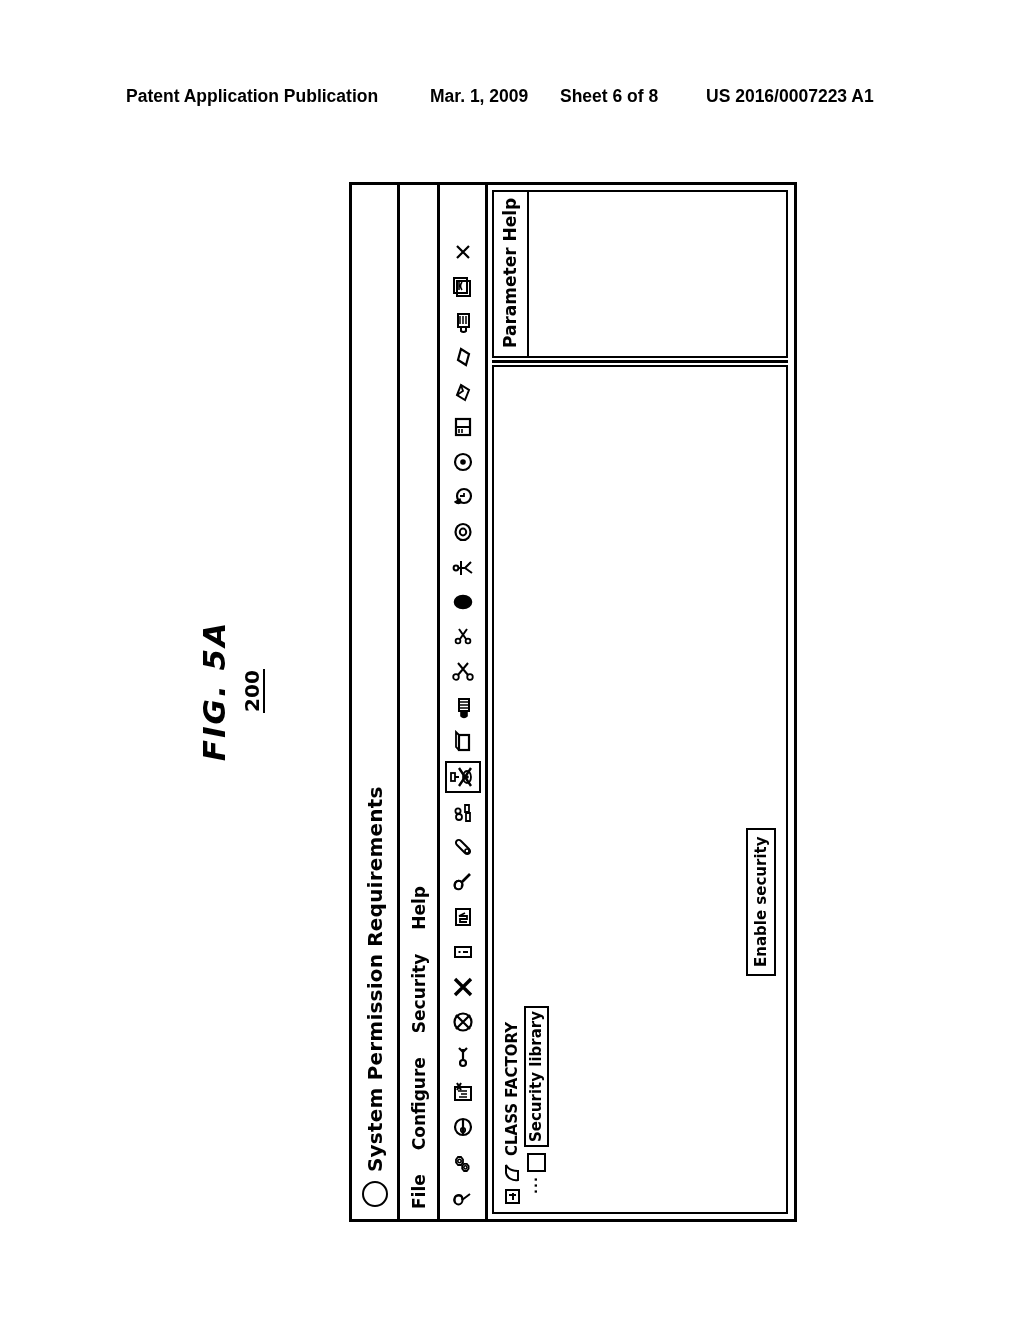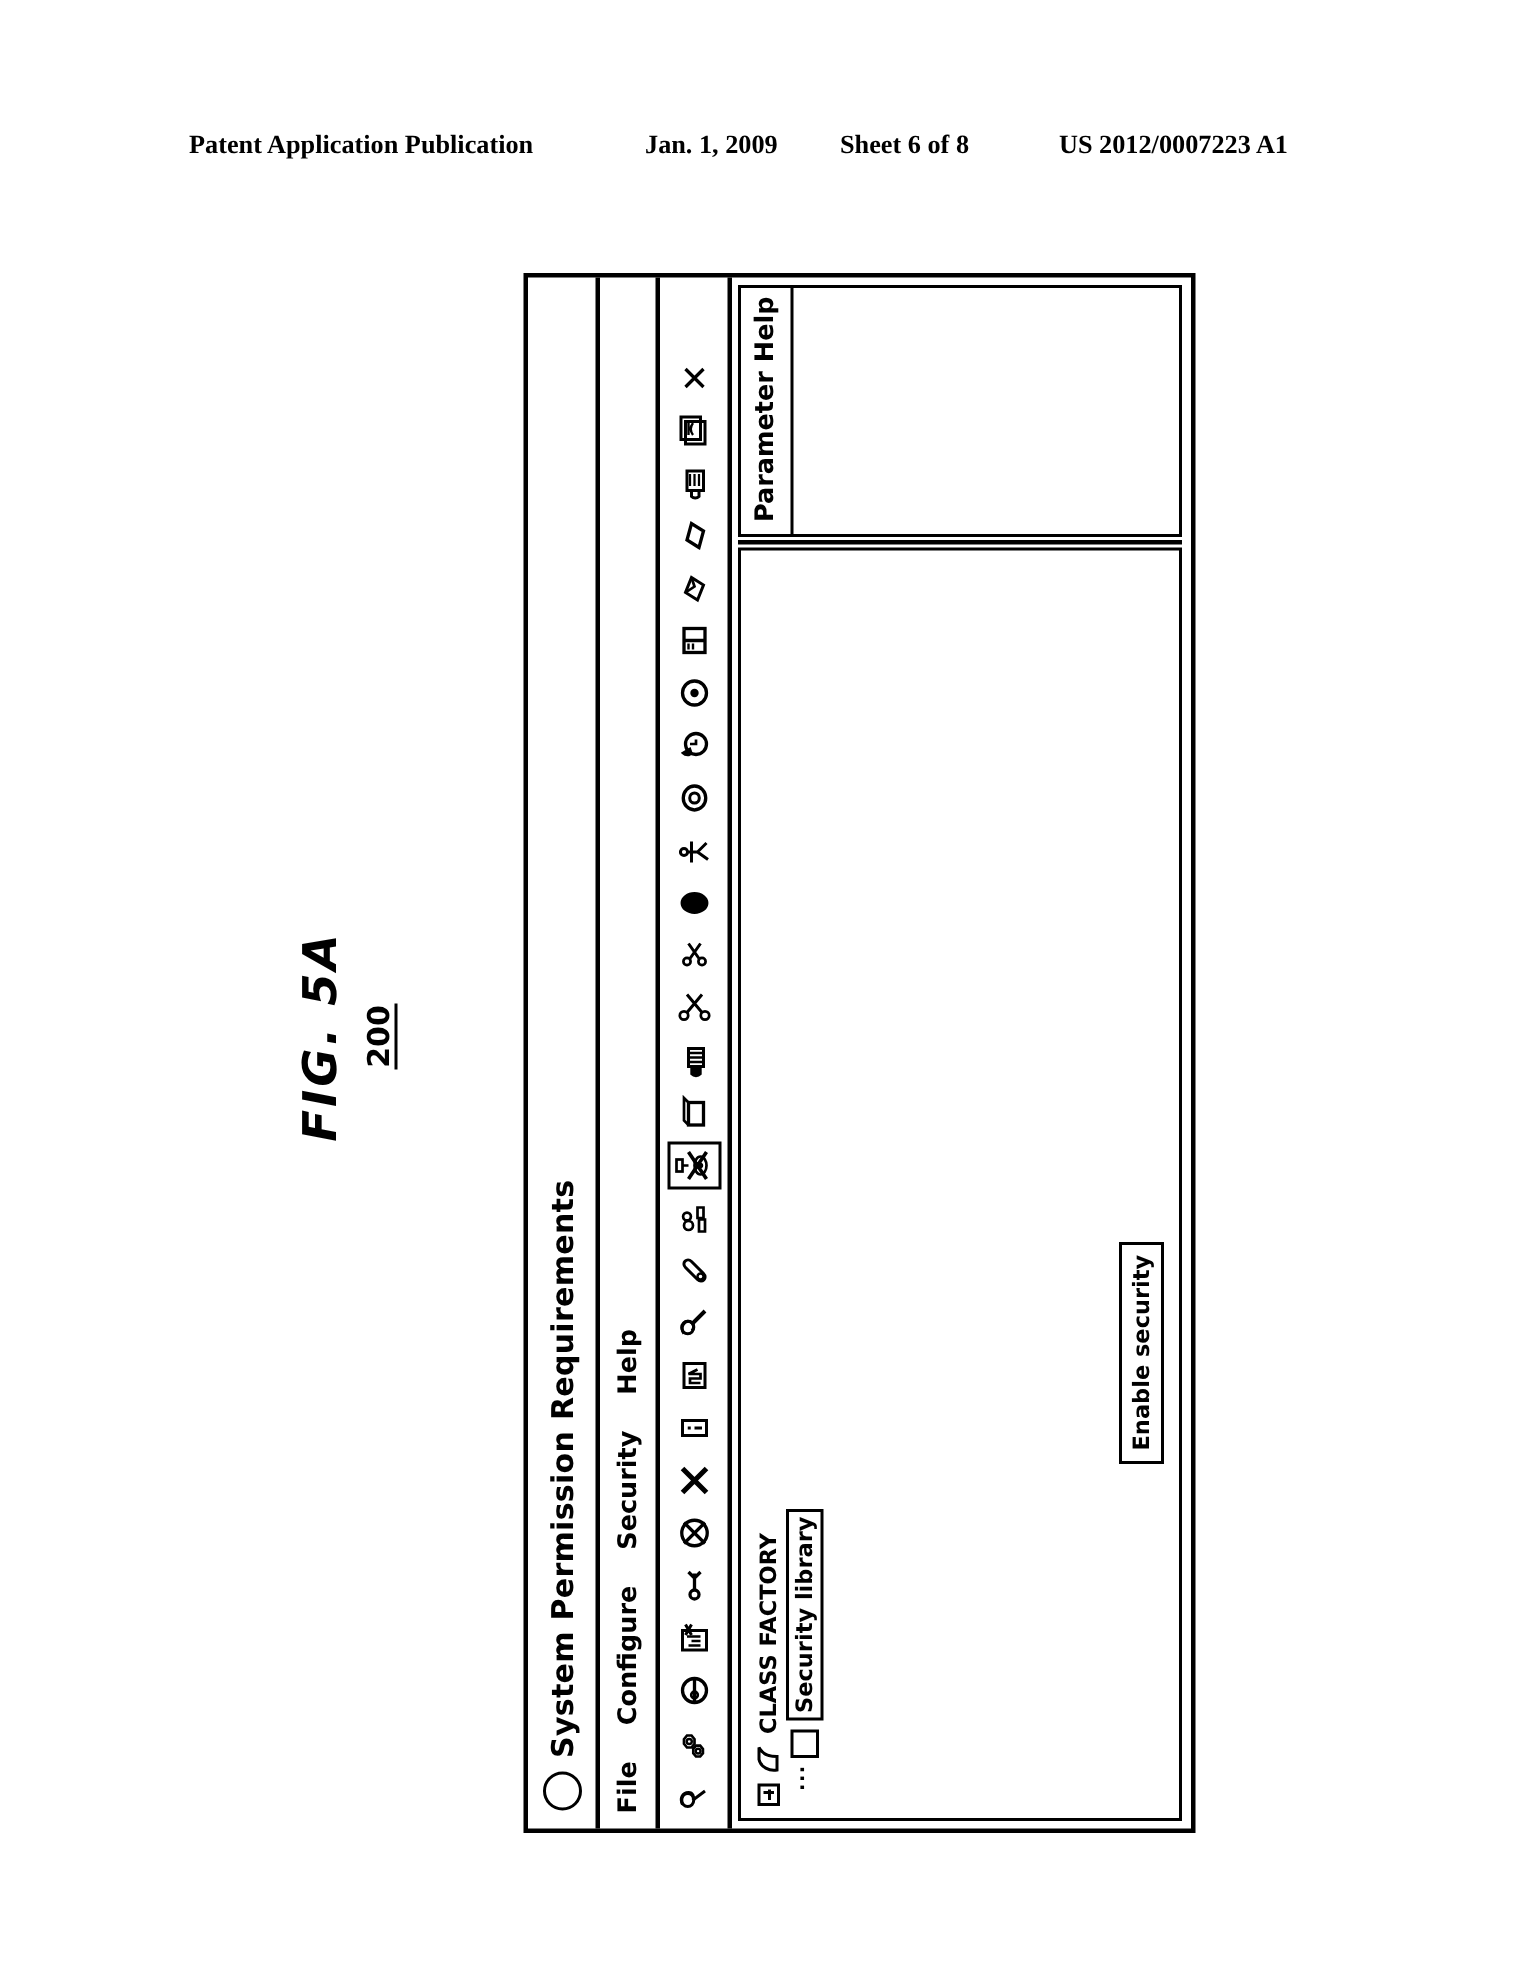--- a/index.html
+++ b/index.html
@@ -1,20 +1,20 @@
 <!DOCTYPE html>
 <html><head>
 <meta charset="utf-8">
 <style>
   html,body{margin:0;padding:0;background:#fff;}
   body{width:1024px;height:1320px;position:relative;font-family:"Liberation Serif",serif;overflow:hidden;}
 
   
   #pub-header{position:absolute;top:86px;left:0;width:1024px;height:26px;
-    font-family:Liberation Serif, serif;font-weight:bold;font-size:17.5px;color:#000;}
+    font-family:Liberation Sans, sans-serif;font-weight:bold;font-size:17.5px;color:#000;}
   #pub-header span{position:absolute;white-space:nowrap;top:0;}
   .ph-title{left:126px;}
   .ph-date{left:430px;}
   .ph-sheet{left:560px;}
   .ph-num{left:706px;}
 
   
   #fig-caption{position:absolute;left:196px;top:596px;width:120px;height:190px;}
   #fig-caption .rot{position:absolute;left:0;top:0;width:190px;height:120px;
      transform:rotate(-90deg);transform-origin:0 0;translate:0 190px;
@@ -95,23 +95,23 @@
   
   #enable-sec{position:absolute;left:236px;bottom:10px;
      border:2.5px solid #000;background:#fff;padding:3px 7px 4px 7px;}
   #enable-sec-label{font-size:15px;font-weight:bold;color:#000;white-space:nowrap;}
 </style>
 </head>
 <body>
 
 <div id="pub-header">
   <span class="ph-title">Patent Application Publication</span>
-  <span class="ph-date">Jan. 1, 2009</span>
+  <span class="ph-date">Mar. 1, 2009</span>
   <span class="ph-sheet">Sheet 6 of 8</span>
-  <span class="ph-num">US 2012/0007223 A1</span>
+  <span class="ph-num">US 2016/0007223 A1</span>
 </div>
 
 <div id="fig-caption">
   <div class="rot">
     <div id="fig-label">FIG. 5A</div>
     <div id="fig-ref">200</div>
   </div>
 </div>
 
 <div id="ref-205-wrap">

